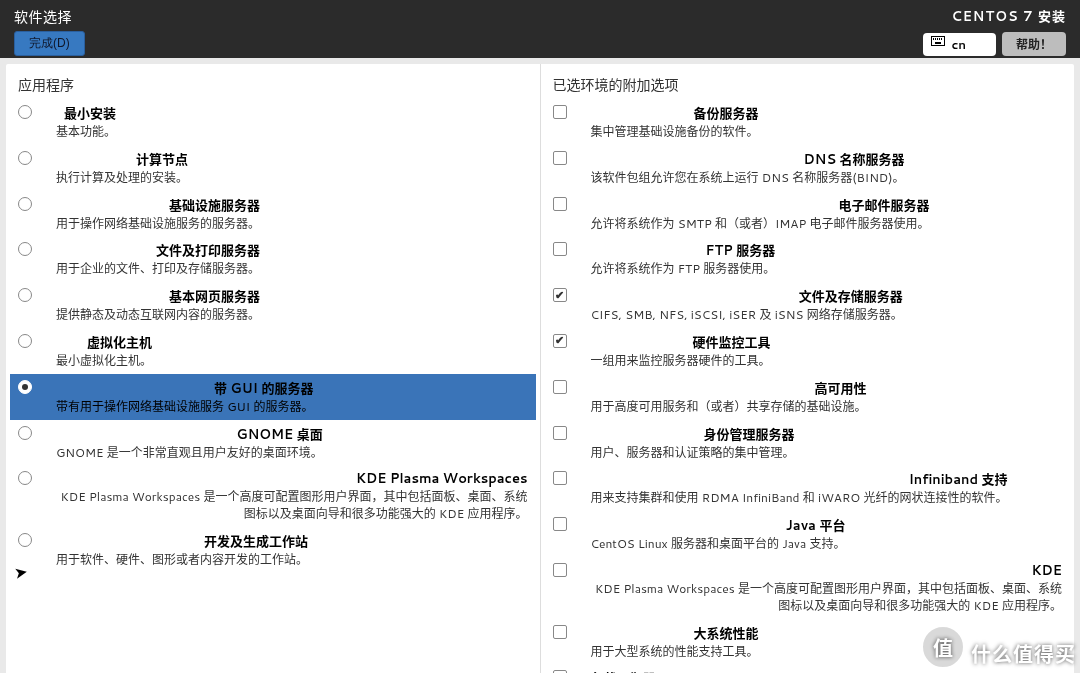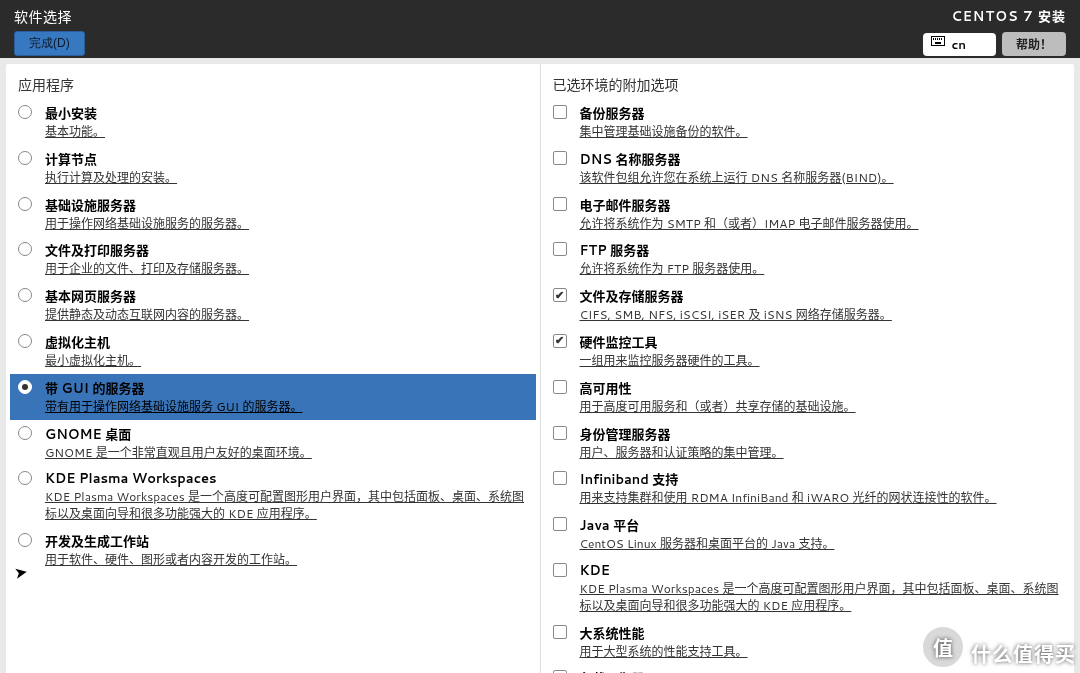--- a/index.html
+++ b/index.html
@@ -14,24 +14,24 @@
   .lang-box { background: #fff; color: #000; padding: 3px 30px 3px 8px; font-size: 12px; border-radius: 4px; display: flex; align-items: flex-start; gap: 6px; }
   .kbd-icon { width: 14px; height: 10px; border: 1px solid #000; display: inline-block; position: relative; }
   .kbd-icon::before { content:""; position:absolute; left:1px; right:1px; top:1px; height:2px; background: repeating-linear-gradient(90deg,#000 0 1px, transparent 1px 2px); }
   .kbd-icon::after { content:""; position:absolute; left:3px; right:3px; bottom:1px; height:2px; background:#000; }
   .help-btn { background: #bdbdbd; color: #222; padding: 3px 14px; border-radius: 4px; font-size: 12px; cursor: pointer; }
   .content { display: flex; height: calc(100% - 58px); background: #fff; margin: 6px; border-radius: 2px; overflow: hidden; }
   .panel { flex: 1; min-width: 0; display: flex; flex-direction: column; }
   .panel:first-child { border-right: 1px solid #ddd; }
   .panel-title { font-size: 14px; color: #333; padding: 10px 12px 4px 12px; font-weight: 400; }
   .panel-body { flex: 1; overflow-y: auto; padding: 0 4px; scrollbar-width: thin; }
-  .item { display: flex; gap: 13px; padding: 4px 8px 4px 8px; cursor: pointer; }
+  .item { display: flex; gap: 24px; padding: 4px 8px 4px 8px; cursor: pointer; text-align: right; }
   .item-content { display: flex; flex-direction: column; gap: 2px; min-width: 0; }
   .item-title { font-size: 13px; font-weight: bold; color: #000; }
-  .item-desc { font-size: 12px; color: #333; line-height: 1.4; text-decoration: underline; }
+  .item-desc { font-size: 12px; color: #333; line-height: 1.4; }
   .item.selected { background: #3a74b8; }
   .item.selected .item-title, .item.selected .item-desc { color: #000000; }
   .radio { flex: 0 0 14px; width: 14px; height: 14px; border: 1px solid #888; border-radius: 50%; margin-top: 2px; display: flex; align-items: center; justify-content: center; }
   .radio.checked::after { content:""; width: 6px; height: 6px; border-radius: 50%; background: #333; }
   .item.selected .radio { border-color: #fff; background: #fff; }
   .item.selected .radio.checked::after { background: #333; }
   .cbx { flex: 0 0 14px; width: 14px; height: 14px; border: 1px solid #888; border-radius: 2px; margin-top: 2px; display: flex; align-items: center; justify-content: center; background: #fff; }
   .cbx.checked { background: #fff; }
   .cbx.checked::after { content: "✔"; font-size: 11px; line-height: 1; color: #333; font-weight: bold; }
   .watermark { position: absolute; right: 4px; bottom: 4px; display: flex; align-items: center; gap: 6px; color: #fff; text-shadow: 0 0 4px rgba(0,0,0,0.7); pointer-events:none; }

